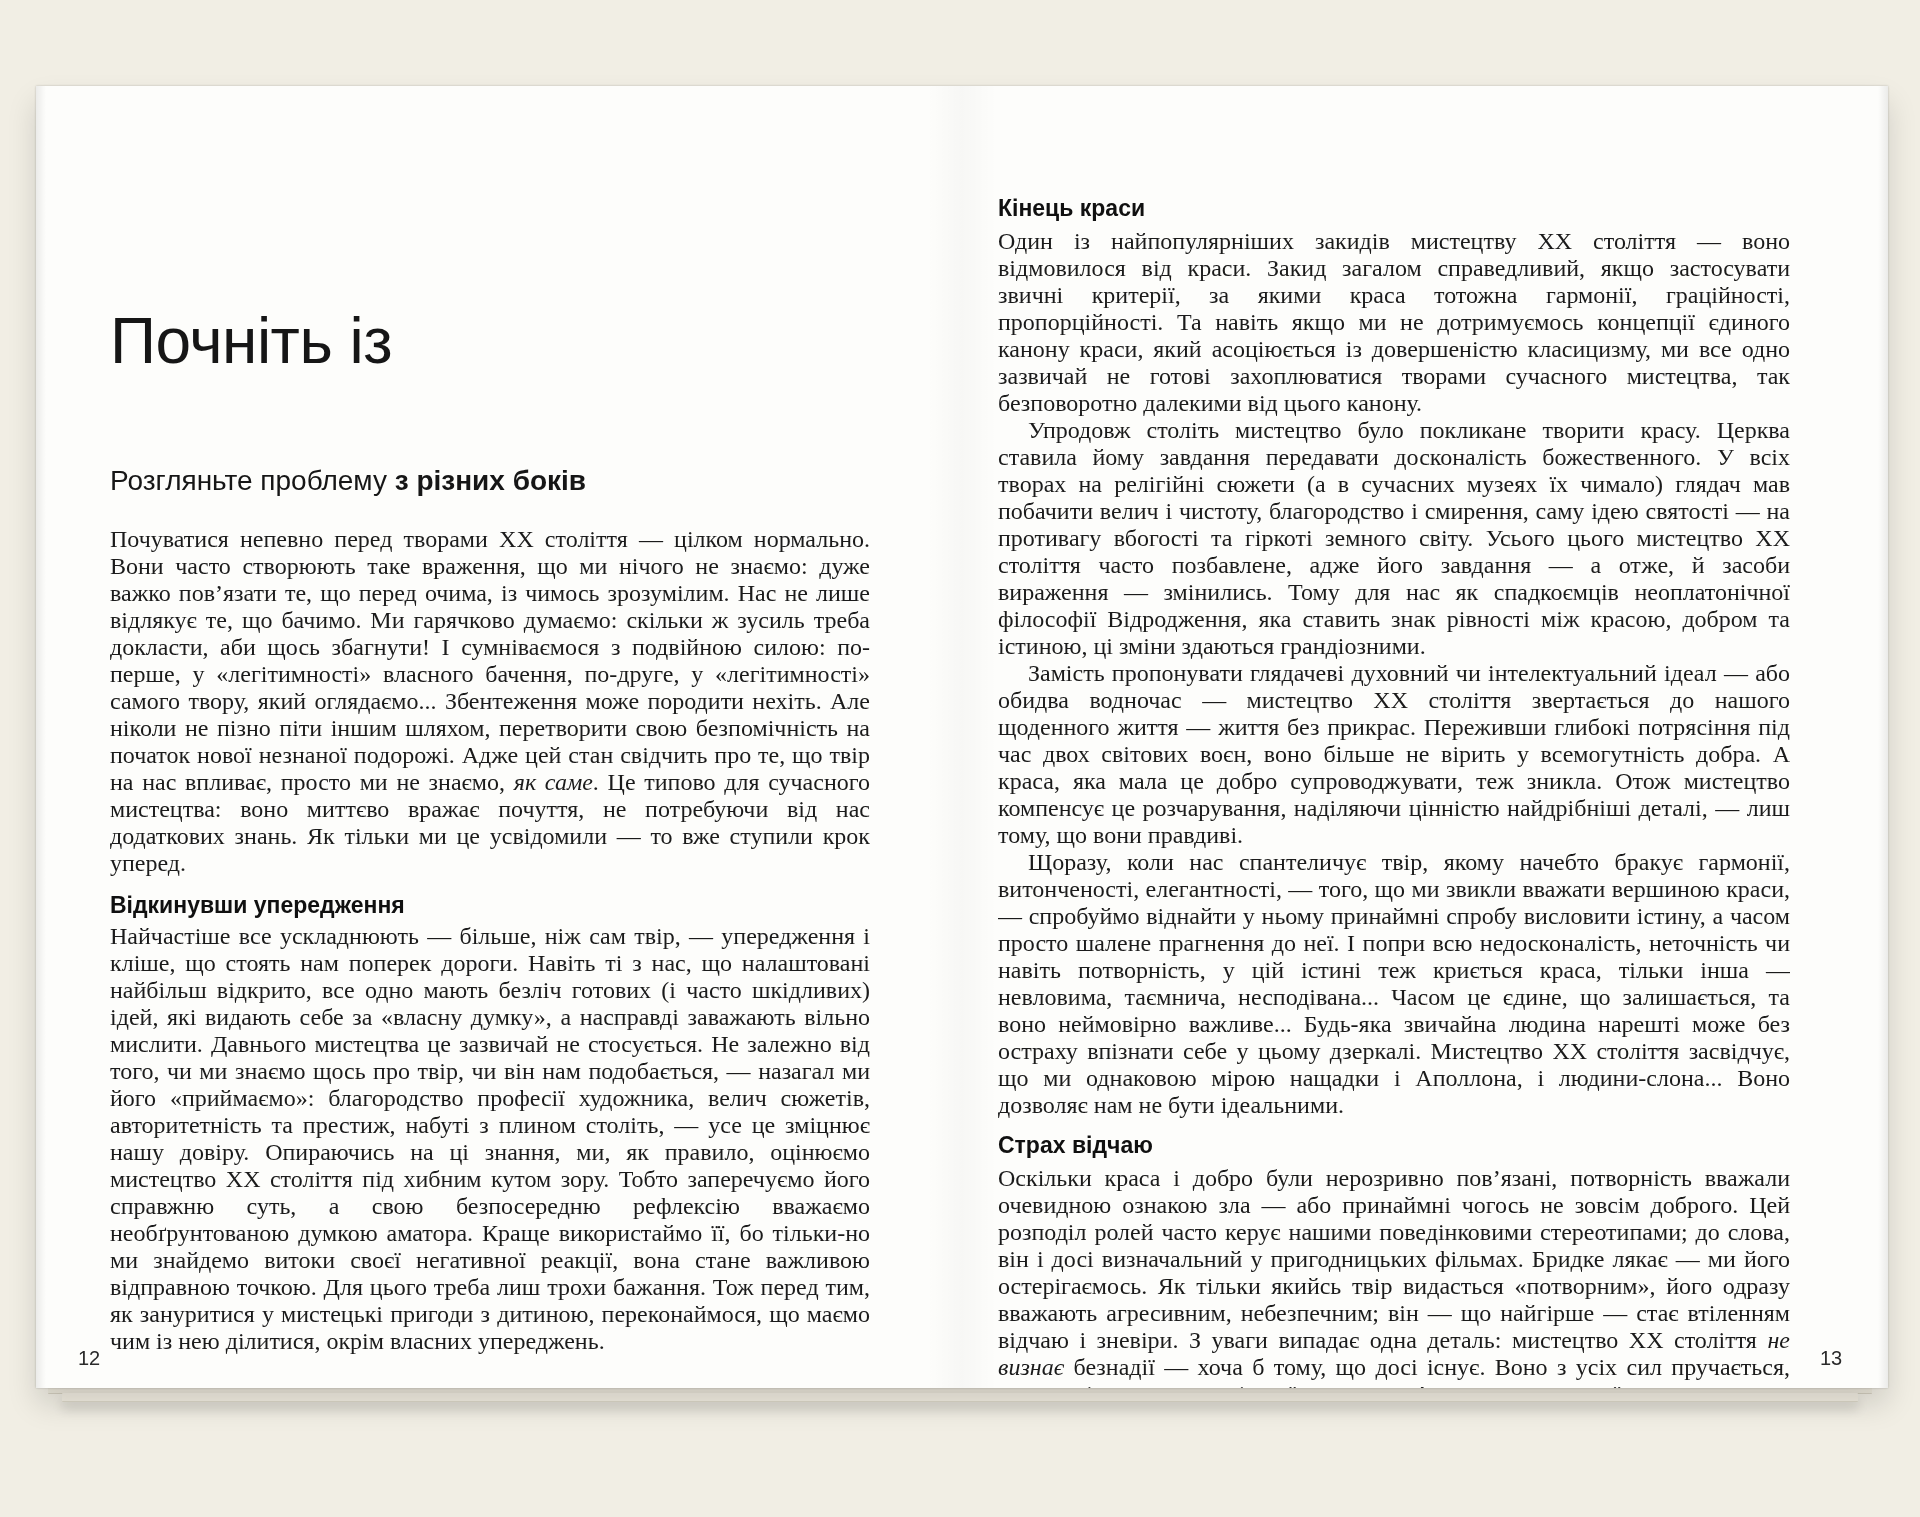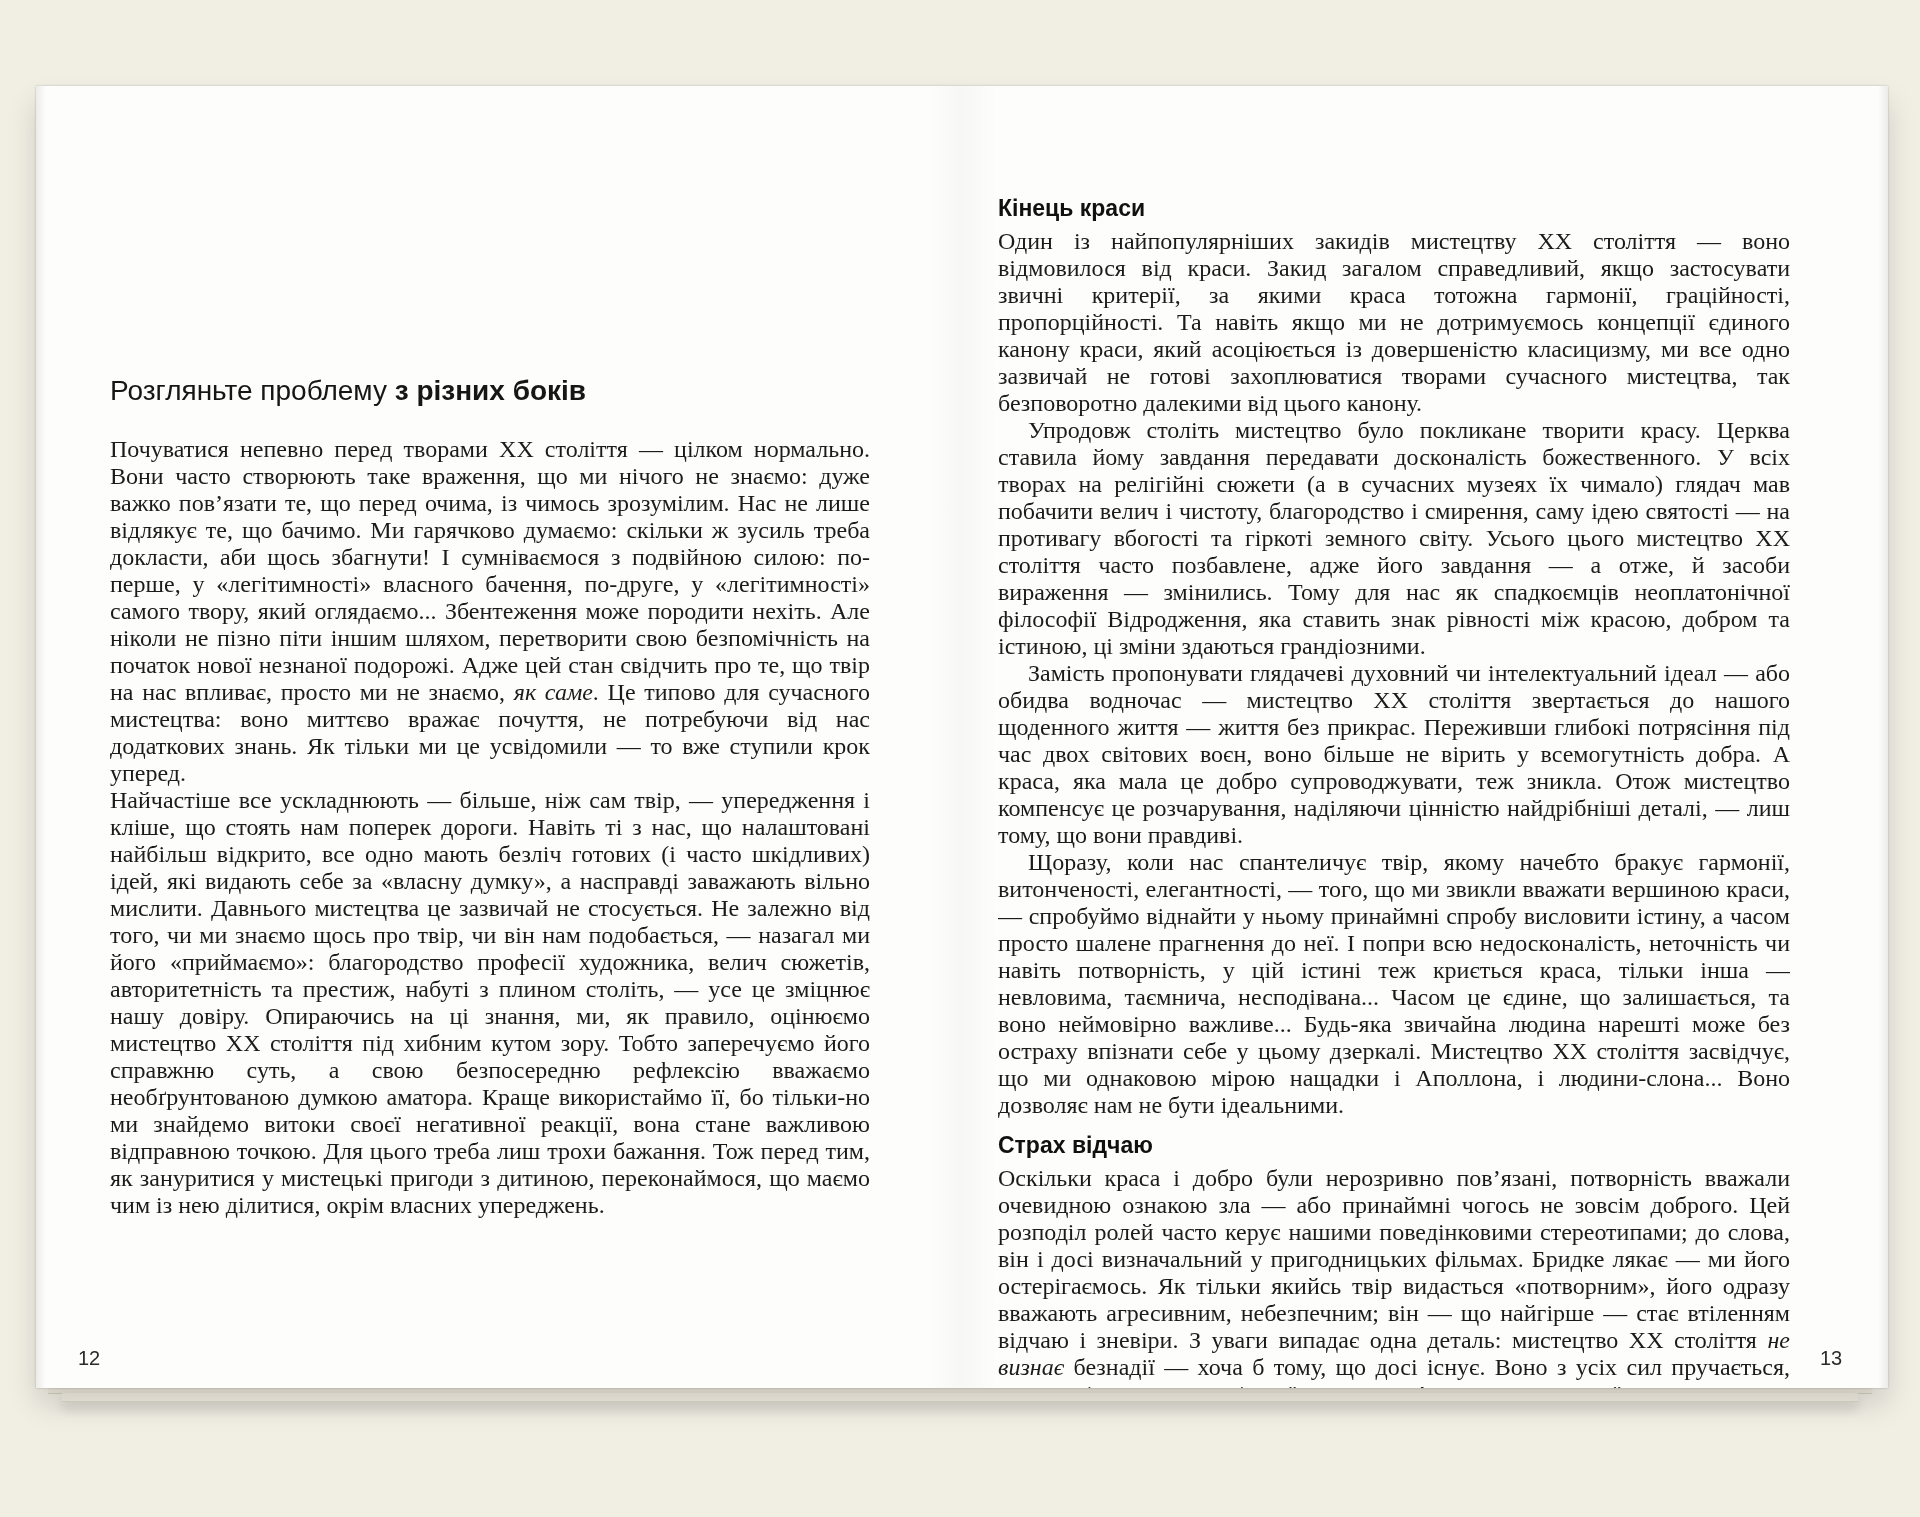--- a/index.html
+++ b/index.html
@@ -63,24 +63,26 @@
 
 <div class="canvas">
   <div class="stack-edge stack-edge-1"></div>
   <div class="stack-edge stack-edge-2"></div>
 
   <div class="spread">
     <div class="gutter"></div>
 
     <div class="page page-left">
       <h1 class="title">
+        <span class="t-line1">Почніть із</span>
       </h1>
       <div class="subtitle"><span>Розгляньте проблему </span><b>з різних боків</b></div>
       <div class="sections" id="left-sections">
           <p class="body-para"><span>Почуватися непевно перед творами XX століття — цілком нормально. Вони часто створюють таке враження, що ми нічого не знаємо: дуже важко пов’язати те, що перед очима, із чимось зрозумілим. Нас не лише відлякує те, що бачимо. Ми гарячково думаємо: скільки ж зусиль треба докласти, аби щось збагнути! І сумніваємося з подвійною силою: по-перше, у «легітимності» власного бачення, по-друге, у «легітимності» самого твору, який оглядаємо... Збентеження може породити нехіть. Але ніколи не пізно піти іншим шляхом, перетворити свою безпомічність на початок нової незнаної подорожі. Адже цей стан свідчить про те, що твір на нас впливає, просто ми не знаємо, </span><span class="it">як саме</span><span>. Це типово для сучасного мистецтва: воно миттєво вражає почуття, не потребуючи від нас додаткових знань. Як тільки ми це усвідомили — то вже ступили крок уперед.</span></p>
+          <div class="section-heading">Відкинувши упередження</div>
           <p class="body-para"><span>Найчастіше все ускладнюють — більше, ніж сам твір, — упередження і кліше, що стоять нам поперек дороги. Навіть ті з нас, що налаштовані найбільш відкрито, все одно мають безліч готових (і часто шкідливих) ідей, які видають себе за «власну думку», а насправді заважають вільно мислити. Давнього мистецтва це зазвичай не стосується. Не залежно від того, чи ми знаємо щось про твір, чи він нам подобається, — назагал ми його «приймаємо»: благородство професії художника, велич сюжетів, авторитетність та престиж, набуті з плином століть, — усе це зміцнює нашу довіру. Опираючись на ці знання, ми, як правило, оцінюємо мистецтво XX століття під хибним кутом зору. Тобто заперечуємо його справжню суть, а свою безпосередню рефлексію вважаємо необґрунтованою думкою аматора. Краще використаймо її, бо тільки-но ми знайдемо витоки своєї негативної реакції, вона стане важливою відправною точкою. Для цього треба лиш трохи бажання. Тож перед тим, як зануритися у мистецькі пригоди з дитиною, переконаймося, що маємо чим із нею ділитися, окрім власних упереджень.</span></p>
         </div>
     </div>
 
     <div class="page page-right">
       <div class="sections" id="right-sections">
           <div class="section-heading">Кінець краси</div>
           <p class="body-para"><span>Один із найпопулярніших закидів мистецтву XX століття — воно відмовилося від краси. Закид загалом справедливий, якщо застосувати звичні критерії, за якими краса тотожна гармонії, граційності, пропорційності. Та навіть якщо ми не дотримуємось концепції єдиного канону краси, який асоціюється із довершеністю класицизму, ми все одно зазвичай не готові захоплюватися творами сучасного мистецтва, так безповоротно далекими від цього канону.</span></p>
           <p class="body-para indent"><span>Упродовж століть мистецтво було покликане творити красу. Церква ставила йому завдання передавати досконалість божественного. У всіх творах на релігійні сюжети (а в сучасних музеях їх чимало) глядач мав побачити велич і чистоту, благородство і смирення, саму ідею святості — на противагу вбогості та гіркоті земного світу. Усього цього мистецтво XX століття часто позбавлене, адже його завдання — а отже, й засоби вираження — змінились. Тому для нас як спадкоємців неоплатонічної філософії Відродження, яка ставить знак рівності між красою, добром та істиною, ці зміни здаються грандіозними.</span></p>
           <p class="body-para indent"><span>Замість пропонувати глядачеві духовний чи інтелектуальний ідеал — або обидва водночас — мистецтво XX століття звертається до нашого щоденного життя — життя без прикрас. Переживши глибокі потрясіння під час двох світових воєн, воно більше не вірить у всемогутність добра. А краса, яка мала це добро супроводжувати, теж зникла. Отож мистецтво компенсує це розчарування, наділяючи цінністю найдрібніші деталі, — лиш тому, що вони правдиві.</span></p>

